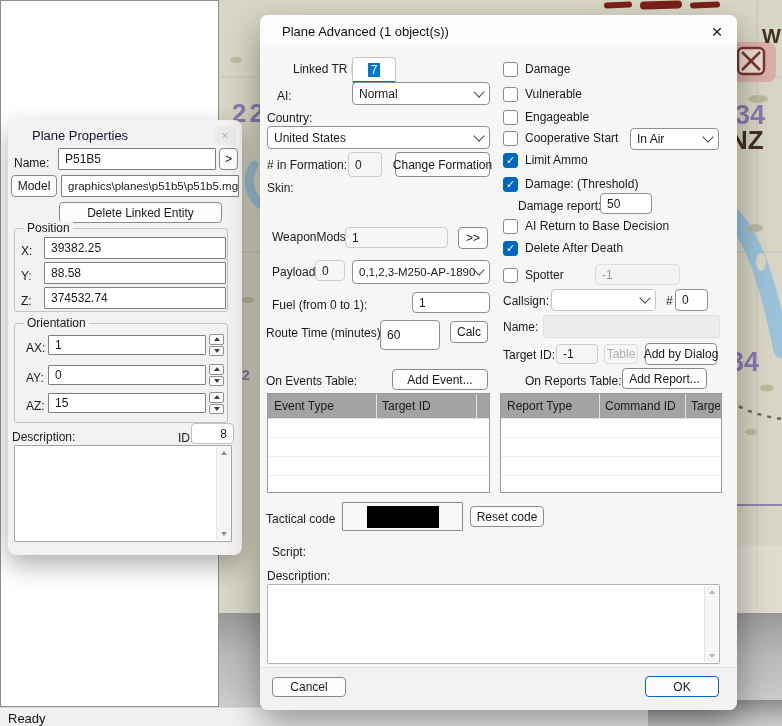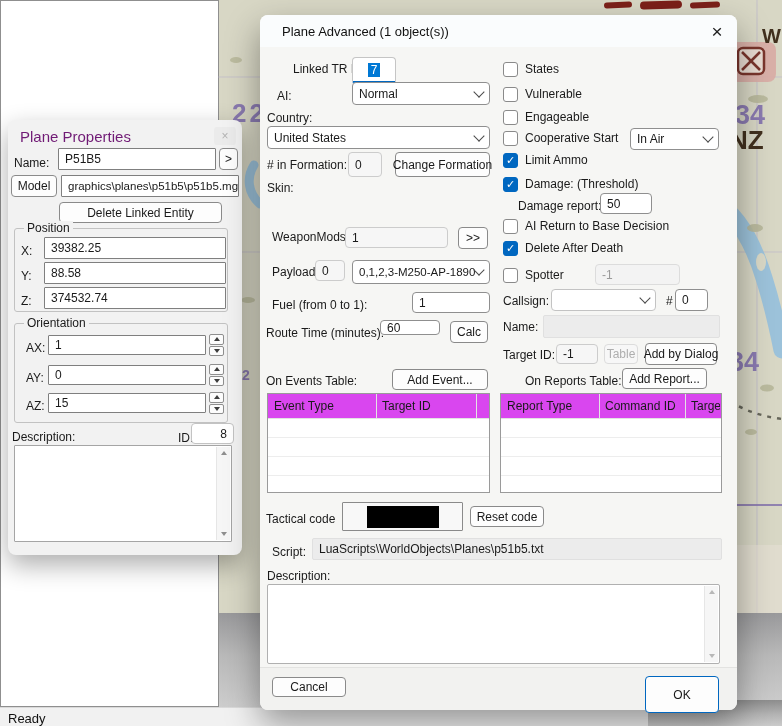--- a/index.html
+++ b/index.html
@@ -56,31 +56,31 @@
             border-top:4px solid #3d3d3d}
   .vscroll{position:absolute;top:1px;right:1px;bottom:1px;width:14px;background:#f6f6f6;
            border-left:1px solid #e6e6e6;display:flex;flex-direction:column;
            justify-content:space-between;align-items:center;padding:4px 0;box-sizing:border-box}
   .vscroll .tri-up{border-bottom-color:#8f8f8f}
   .vscroll .tri-down{border-top-color:#8f8f8f}
   .vscroll.dim .tri-up{border-bottom-color:#b8b8b8}
   .vscroll.dim .tri-down{border-top-color:#b8b8b8}
 
   
-  .dtable{position:absolute;background:#d946ef;border:1px solid #9a9a9a;box-sizing:border-box;overflow:hidden}
+  .dtable{position:absolute;background:#a3a3a3;border:1px solid #9a9a9a;box-sizing:border-box;overflow:hidden}
   .dtable .hcell{position:absolute;top:5px;font-size:12px;overflow:hidden;white-space:nowrap}
   .dtable .colline{position:absolute;top:0;bottom:0;width:1px;background:#e3e3e3}
   .dtable .tbody{position:absolute;left:0;right:0;top:25px;bottom:0;
      background:repeating-linear-gradient(to bottom,#fff 0 18px,#ededed 18px 19px)}
   .dtable .hline{position:absolute;left:0;right:0;top:24px;height:1px;background:#e3e3e3}
 
   
   .props-dlg{position:absolute;left:8px;top:120px;width:234px;height:435px;background:#f2f2f2;
              border-radius:8px;box-shadow:0 10px 26px rgba(0,0,0,.32);z-index:10}
-  .props-title{position:absolute;left:12px;top:8px;font-size:15px;color:#701a75}
+  .props-title{position:absolute;left:24px;top:8px;font-size:13px;color:#0f172a}
   .props-close{position:absolute;left:206px;top:7px;width:22px;height:18px;background:#ebebeb;
                border-radius:3px;color:#b3b3b3;display:flex;align-items:center;justify-content:center;
                font-size:12px}
   .props-dlg .legend{background:#f2f2f2}
 
   
   .adv-dlg{position:absolute;left:260px;top:15px;width:477px;height:695px;background:#f6f6f4;
            border-radius:8px;box-shadow:0 14px 34px rgba(0,0,0,.38);z-index:20}
   .adv-titlebar{position:absolute;left:0;top:0;width:100%;height:32px;background:#fafcfd;
                 border-radius:8px 8px 0 0}
@@ -284,40 +284,40 @@
       <span>0,1,2,3-M250-AP-1890</span>
       <span class="chev"></span>
       </div>
 
     <div class="lbl" style="left:12px;top:283px">Fuel (from 0 to 1):</div>
     <div class="tf" style="left:152px;top:277px;width:78px;height:21px">
       <span>1</span>
       </div>
 
     <div class="lbl" style="left:6px;top:311px">Route Time (minutes):</div>
-    <div class="tf" style="left:120px;top:305px;width:60px;height:15px">
+    <div class="tf" style="left:120px;top:305px;width:60px;height:30px">
       <span>60</span>
       </div>
     <div class="btn" style="left:190px;top:306px;width:38px;height:22px">Calc</div>
 
     <div class="lbl" style="left:6px;top:359px">On Events Table:</div>
     <div class="btn" style="left:132px;top:354px;width:96px;height:21px">Add Event...</div>
 
     <div class="dtable" style="left:7px;top:378px;width:223px;height:100px">
       <span class="hcell" style="left:6px;width:98px">Event Type</span>
       <span class="hcell" style="left:114px;width:90px">Target ID</span>
       <span class="colline" style="left:108px"></span>
       <span class="colline" style="left:208px"></span>
       <span class="hline"></span>
       <span class="tbody"></span>
     </div>
 
     <div class="cbrow" style="top:46px">
       <span class="cb"></span>
-      <span>States</span>
+      <span>Damage</span>
       </div>
     <div class="cbrow" style="top:71px">
       <span class="cb"></span>
       <span>Vulnerable</span>
       </div>
     <div class="cbrow" style="top:94px">
       <span class="cb"></span>
       <span>Engageable</span>
       </div>
     <div class="cbrow" style="top:115px">
@@ -393,30 +393,27 @@
       <span class="tbody"></span>
     </div>
 
     <div class="lbl" style="left:6px;top:497px">Tactical code</div>
     <div class="tf" style="left:82px;top:487px;width:121px;height:29px;border-radius:1px;border-color:#8a8a8a;background:#f8f8f8">
       <span class="blackbox" style="left:24px;top:3px;width:72px;height:22px"></span>
     </div>
     <div class="btn" style="left:210px;top:491px;width:74px;height:21px">Reset code</div>
 
     <div class="lbl" style="left:12px;top:530px">Script:</div>
-    <div class="tf flat" style="left:52px;top:523px;width:410px;height:22px">
-      <span>LuaScripts\WorldObjects\Planes\p51b5.txt</span>
-      </div>
 
     <div class="lbl" style="left:7px;top:554px">Description:</div>
     <div class="tf" style="left:7px;top:569px;width:453px;height:80px;border-radius:2px;border-color:#b0b0b0;align-items:flex-start">
       <span></span>
       <span class="vscroll dim">
         <span class="tri-up"></span>
         <span class="tri-down"></span>
       </span>
     </div>
 
     <div class="adv-footer"></div>
     <div class="btn" style="left:12px;top:662px;width:74px;height:20px">Cancel</div>
-    <div class="btn primary" style="left:385px;top:661px;width:74px;height:37px">OK</div>
+    <div class="btn primary" style="left:385px;top:661px;width:74px;height:21px">OK</div>
   </div>
 </div>
 
 </body></html>

